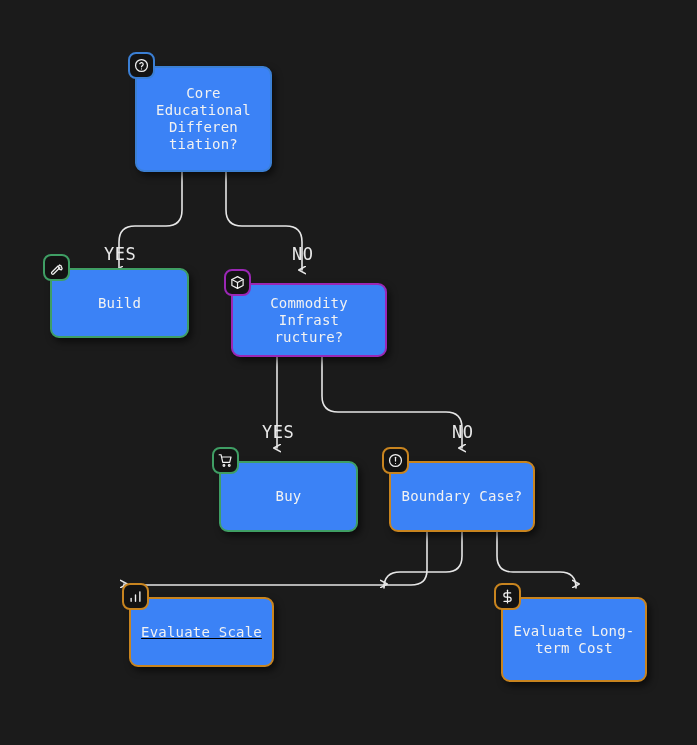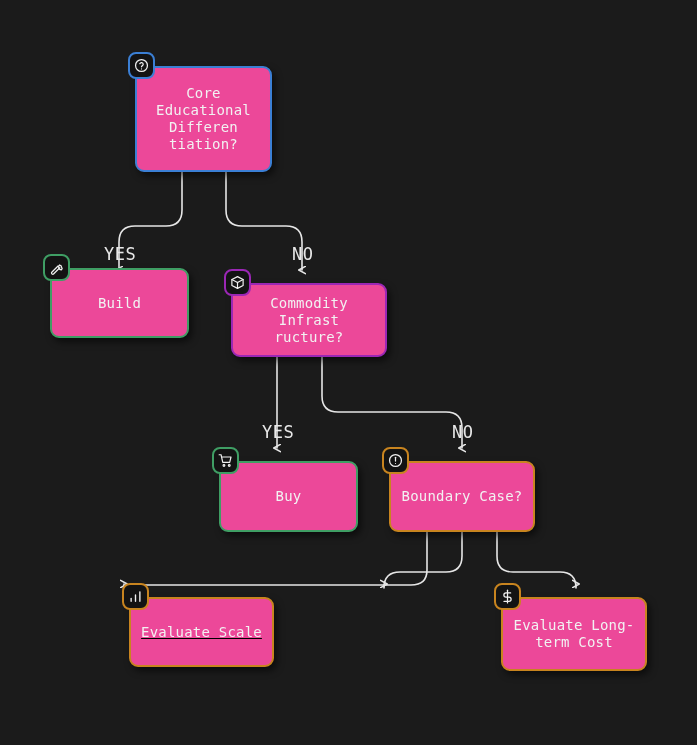--- a/index.html
+++ b/index.html
@@ -25,21 +25,21 @@
     left: 0; top: 0;
     width: 697px;
     height: 745px;
     pointer-events: none;
   }
   .node {
     position: absolute;
     box-sizing: border-box;
     border: 2px solid #c2410c;
     border-radius: 9px;
-    background: #ec4899;
+    background: #3b82f6;
     box-shadow: 3px 4px 7px rgba(0,0,0,0.55);
     display: flex;
     align-items: center;
     justify-content: center;
   }
   .node-label {
     color: #f2f2f2;
     font-family: "DejaVu Sans Mono", "Liberation Mono", monospace;
     font-size: 14px;
     line-height: 17px;
@@ -172,21 +172,21 @@
       <svg width="15" height="15" viewBox="0 0 24 24" fill="none" stroke="#f0f0f0" stroke-width="2.2" stroke-linecap="round" stroke-linejoin="round">
         <path d="M5 19.5v-4.5"></path>
         <path d="M12 19.5V9.5"></path>
         <path d="M19 19.5V4.5"></path>
       </svg>
     </span>
     <span class="node-label">Evaluate Scale</span>
   </div>
 
 
-  <div class="node c-orange" style="left:501px; top:597px; width:146px; height:74px;">
+  <div class="node c-orange" style="left:501px; top:597px; width:146px; height:85px;">
     <span class="badge c-orange">
       <svg width="15" height="15" viewBox="0 0 24 24" fill="none" stroke="#f0f0f0" stroke-width="2" stroke-linecap="round" stroke-linejoin="round">
         <path d="M12 1.8v20.4"></path>
         <path d="M17 6.2H9.6a3.4 3.4 0 0 0 0 6.8h4.8a3.4 3.4 0 0 1 0 6.8H6.4"></path>
       </svg>
     </span>
     <span class="node-label">Evaluate Long-
 term Cost</span>
   </div>
 

